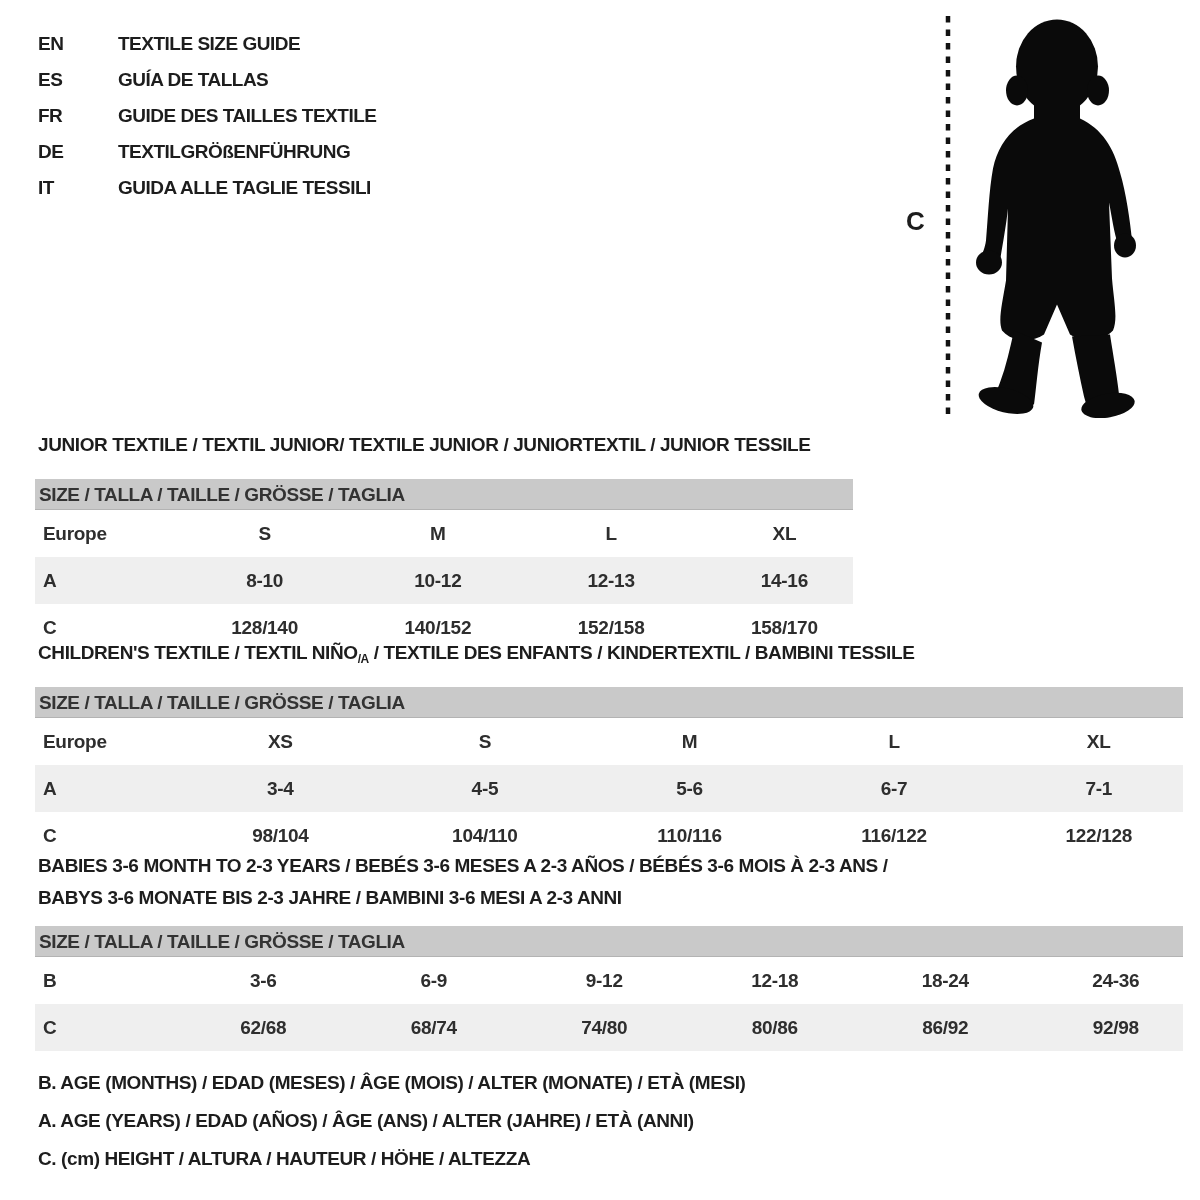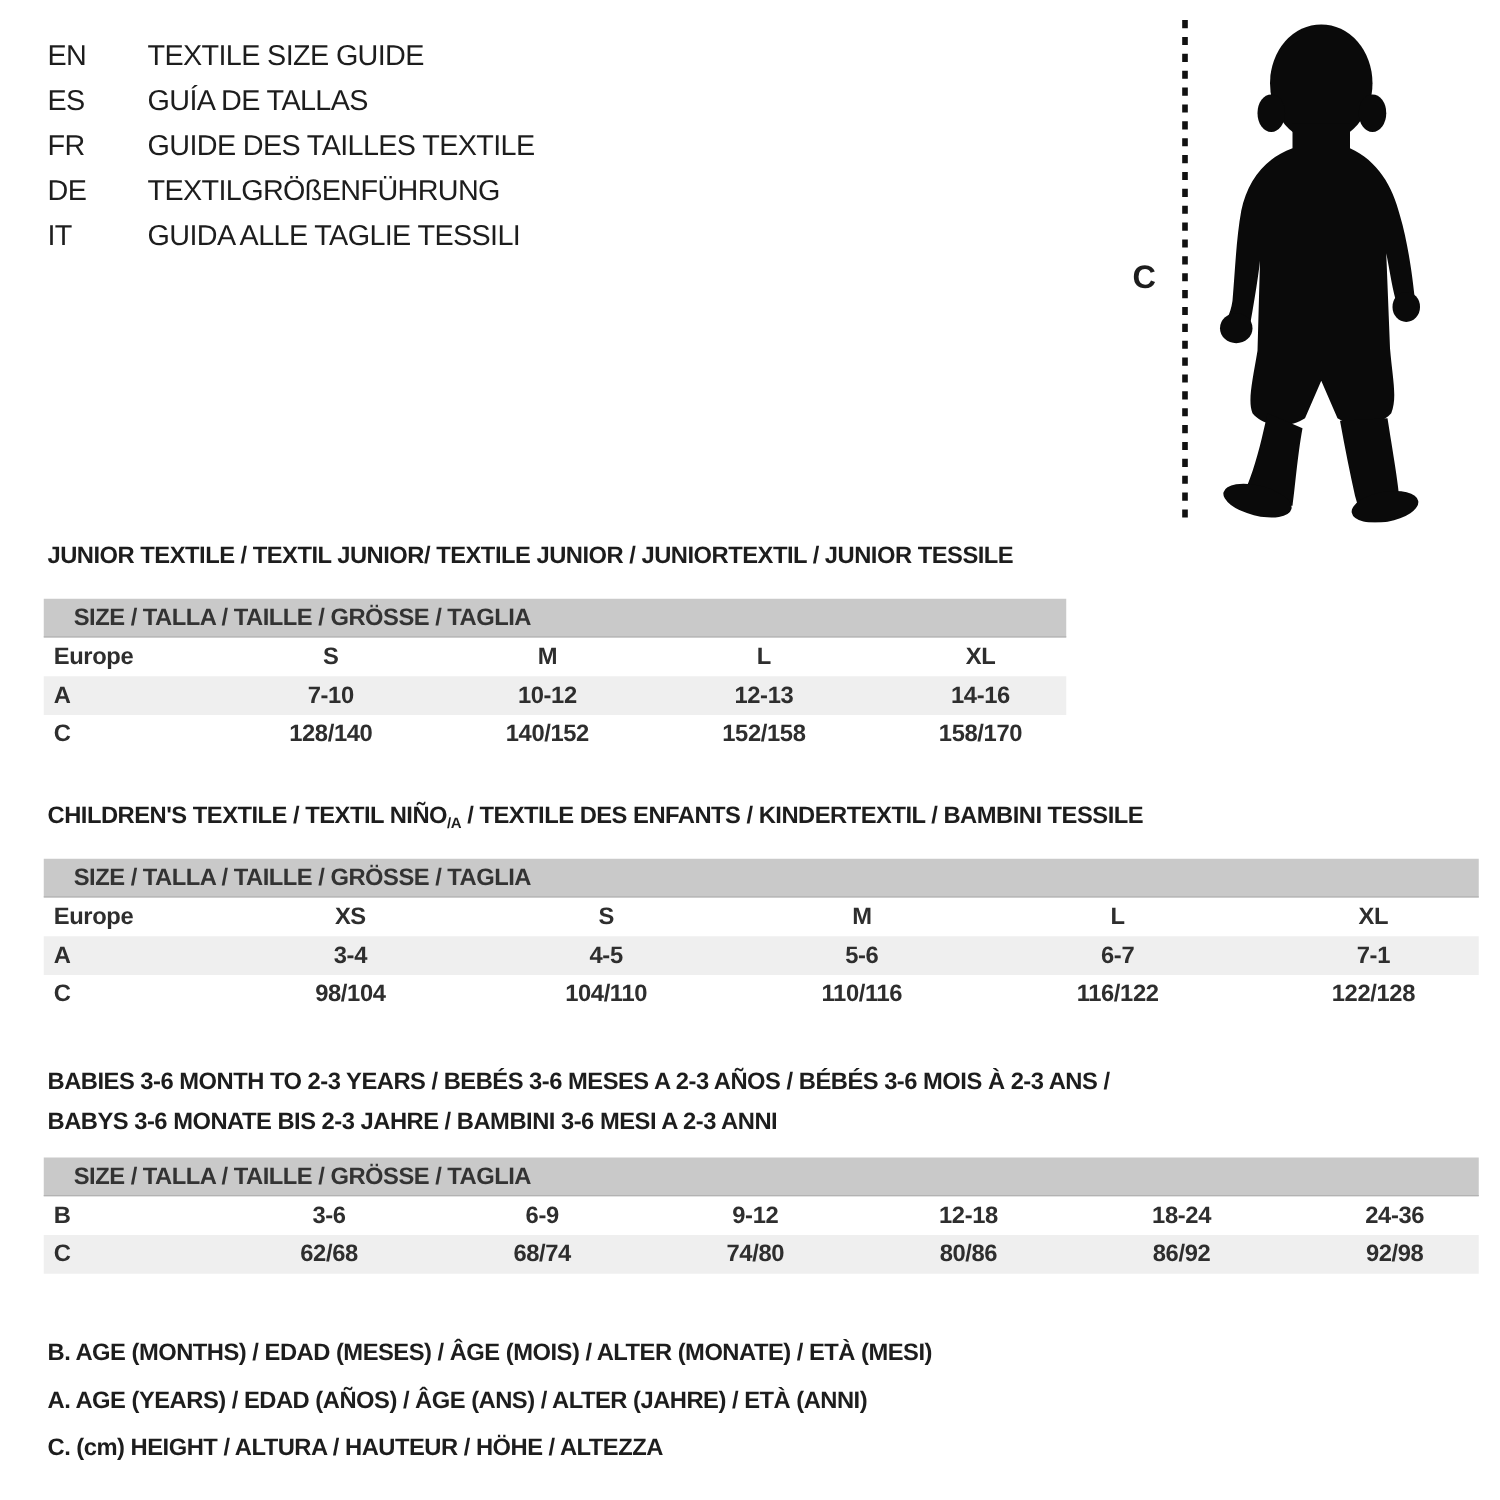--- a/index.html
+++ b/index.html
@@ -9,37 +9,37 @@
     --cell:#2e2e2e;
   }
   html,body{margin:0;padding:0;background:#fff;}
   .sheet{
     position:relative;width:1200px;height:1200px;background:#fff;overflow:hidden;
     font-family:"Liberation Sans","DejaVu Sans",sans-serif;color:var(--ink);
   }
   
   .lang-list{position:absolute;left:38px;top:26px;}
   .lang-row{display:grid;grid-template-columns:80px auto;height:36px;align-items:center;}
-  .lang-code,.lang-label{font-weight:normal;font-size:23px;letter-spacing:-0.5px;white-space:nowrap;}
+  .lang-code,.lang-label{font-weight:bold;font-size:19px;letter-spacing:-0.5px;white-space:nowrap;}
   
   .measure-line{position:absolute;left:944px;top:16px;}
   .measure-c{position:absolute;left:906px;top:206px;font-weight:bold;font-size:26px;}
   .silhouette{position:absolute;left:962px;top:12px;}
   
   .sec-heading{position:absolute;font-weight:bold;font-size:19px;letter-spacing:-0.4px;white-space:nowrap;}
   .sec-heading .subscript{font-size:12px;vertical-align:-4px;font-weight:bold;}
   .heading-line{line-height:32px;white-space:nowrap;}
   
   .size-table{position:absolute;}
   .size-bar{
     height:31px;background:var(--bar);border-bottom:1px solid #b3b3b3;
     font-weight:bold;font-size:19px;letter-spacing:-0.4px;line-height:31px;
-    padding-left:24px;color:#333;box-sizing:border-box;
+    padding-left:4px;color:#333;box-sizing:border-box;
   }
-  .t-row{display:grid;height:31px;align-items:center;font-weight:bold;font-size:19px;letter-spacing:-0.3px;color:var(--cell);gap:36px;}
+  .t-row{display:grid;height:47px;align-items:center;font-weight:bold;font-size:19px;letter-spacing:-0.3px;color:var(--cell);gap:36px;}
   .junior-grid{grid-template-columns:125px repeat(4,1fr);}
   .children-grid{grid-template-columns:125px repeat(5,1fr);}
   .babies-grid{grid-template-columns:125px repeat(6,1fr);}
   .t-label{padding-left:8px;text-align:left;}
   .t-cell{text-align:center;}
   .shaded{background:var(--shade);}
   
   .legend{position:absolute;left:38px;top:1064px;}
   .legend-line{font-weight:bold;font-size:19px;letter-spacing:-0.4px;line-height:38px;white-space:nowrap;}
 </style>
@@ -95,21 +95,21 @@
     <div class="size-bar">SIZE / TALLA / TAILLE / GRÖSSE / TAGLIA</div>
     <div class="t-row junior-grid">
       <span class="t-label">Europe</span>
       <span class="t-cell">S</span>
       <span class="t-cell">M</span>
       <span class="t-cell">L</span>
       <span class="t-cell">XL</span>
     </div>
     <div class="t-row junior-grid shaded">
       <span class="t-label">A</span>
-      <span class="t-cell">7-10</span>
+      <span class="t-cell">8-10</span>
       <span class="t-cell">10-12</span>
       <span class="t-cell">12-13</span>
       <span class="t-cell">14-16</span>
     </div>
     <div class="t-row junior-grid">
       <span class="t-label">C</span>
       <span class="t-cell">128/140</span>
       <span class="t-cell">140/152</span>
       <span class="t-cell">152/158</span>
       <span class="t-cell">158/170</span>

